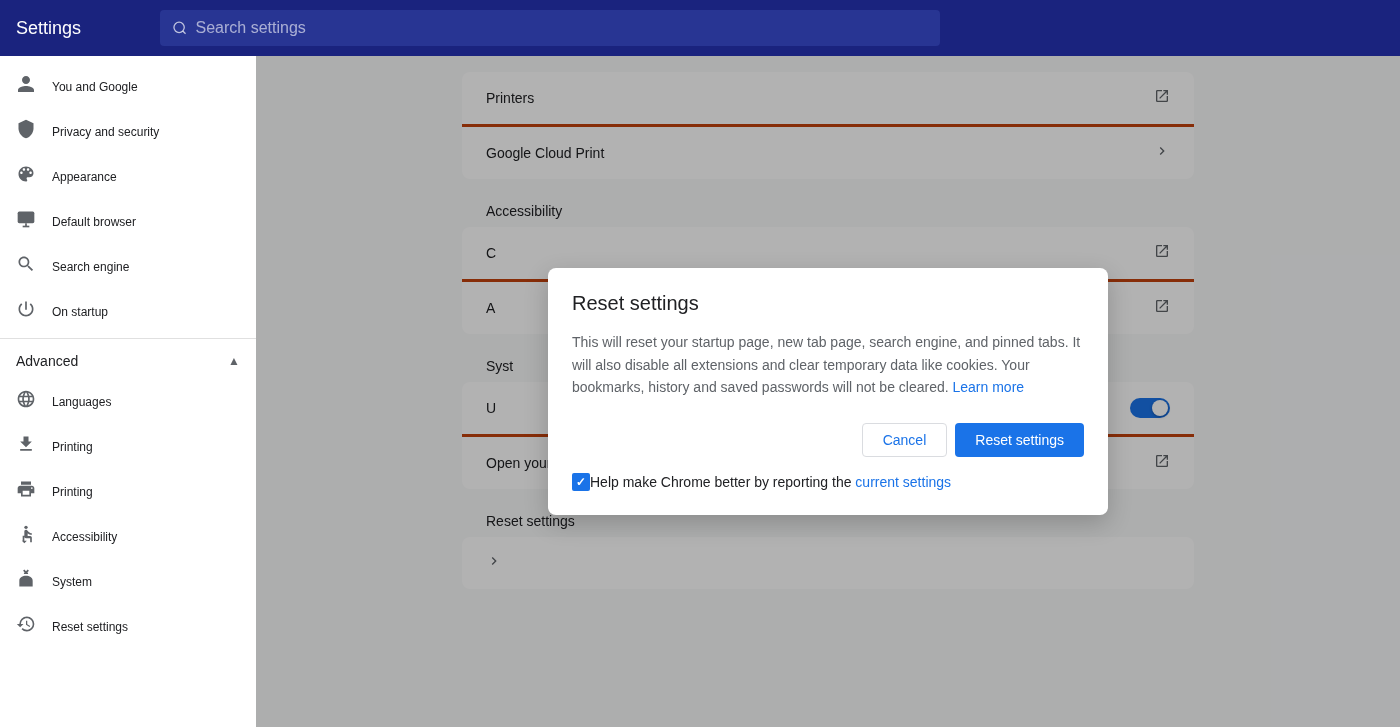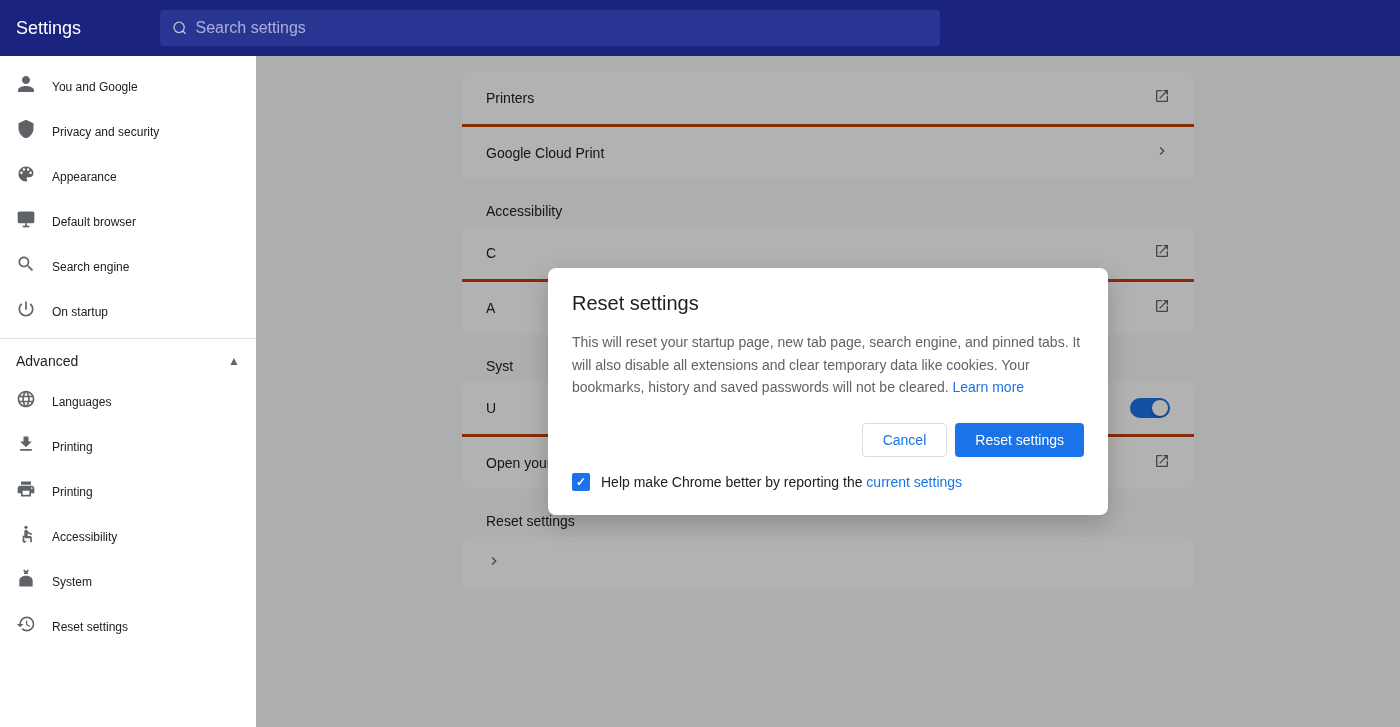--- a/index.html
+++ b/index.html
@@ -196,21 +196,21 @@
       border-radius: 4px;
       background: #1a73e8;
       font-size: 14px;
       color: white;
       cursor: pointer;
       font-weight: 500;
     }
     .dialog-footer {
       display: flex;
       align-items: center;
-      gap: 11px;
+      gap: 0;
       font-size: 14px;
       color: #202124;
     }
     .dialog-footer a { color: #1a73e8; text-decoration: none; }
     .checkbox {
       width: 18px;
       height: 18px;
       background: #1a73e8;
       border-radius: 2px;
       display: flex;

